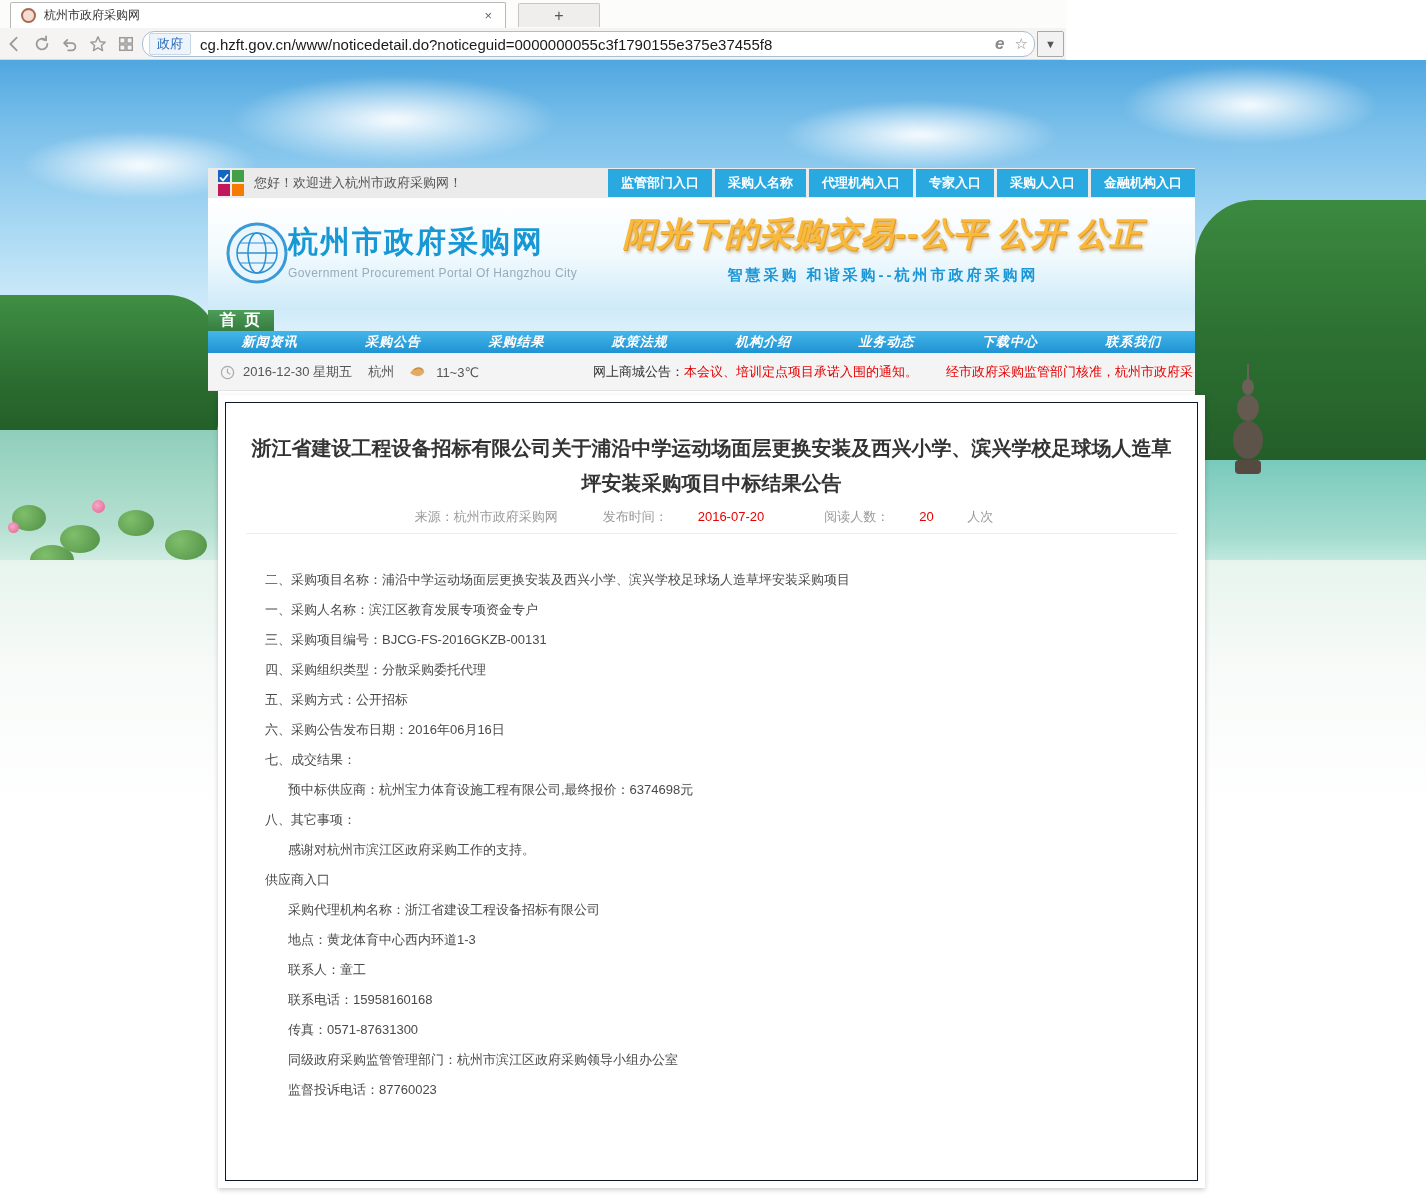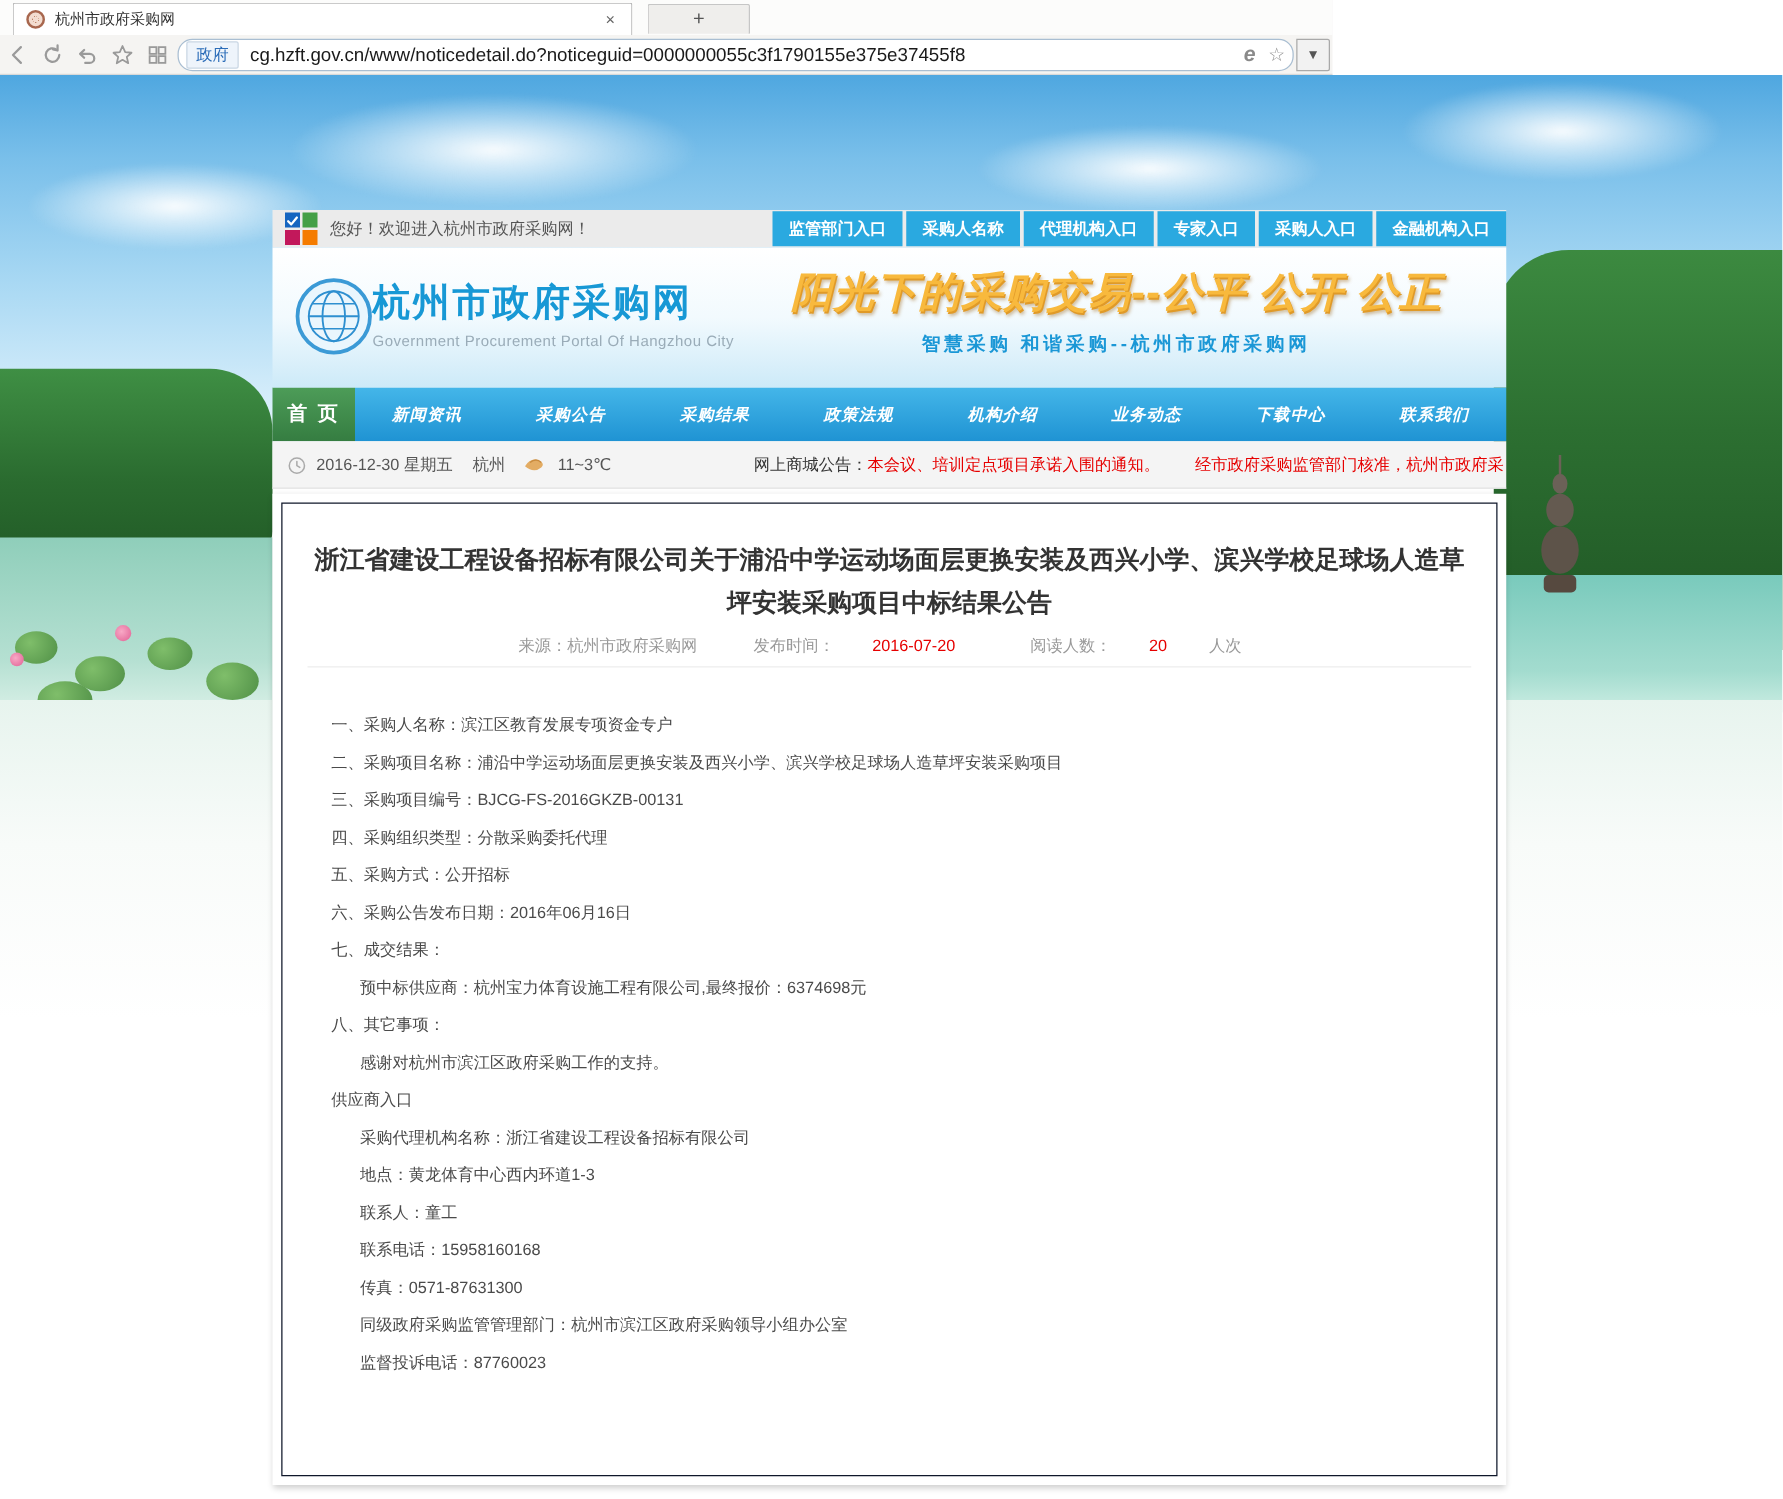--- a/index.html
+++ b/index.html
@@ -54,21 +54,21 @@
                 background:linear-gradient(180deg,#79cabc 0%,#a3dccf 70%,#cdeee4 100%); }
   .pond-left { position:absolute; left:0; top:370px; width:218px; height:140px;
                background:linear-gradient(180deg,#8fceba 0%,#b5e0d2 70%,#d9f0e7 100%); }
   .leaf { position:absolute; border-radius:50%; background:radial-gradient(circle at 35% 35%, #7fbe6a, #4f8f46); }
   .flower { position:absolute; border-radius:50%; background:radial-gradient(circle at 40% 40%, #f8a9c6, #e05f93); }
   .fade-bottom { position:absolute; left:0; top:500px; width:100%; height:639px;
                  background:linear-gradient(180deg,#e7f4ee 0%,#f8fbf9 18%,#ffffff 40%); }
   .pagoda { position:absolute; left:1228px; top:300px; }
 
   
-  .site { position:absolute; left:218px; top:168px; width:987px; }
+  .site { position:absolute; left:208px; top:168px; width:987px; }
 
   .welcome { height:30px; background:#ebebeb; display:flex; align-items:center; padding-left:10px; }
   .minilogo { width:26px; height:26px; display:grid; grid-template-columns:12px 12px; grid-template-rows:12px 12px; gap:2px; }
   .sq { width:12px; height:12px; }
   .sq1 { background:#1565c0; position:relative; }
   .sq2 { background:#43a047; }
   .sq3 { background:#c2185b; }
   .sq4 { background:#f57c00; }
   .welcome-text { margin-left:10px; font-size:13px; color:#555; flex:1 1 auto; }
   .entries { display:flex; gap:3px; height:28px; }
@@ -78,21 +78,21 @@
   .header { position:relative; height:112px;
             background:linear-gradient(180deg,#ffffff 0%,#f2fafe 50%,#cdeaf8 100%); }
   .seal { position:absolute; left:18px; top:24px; }
   .logo-title { position:absolute; left:80px; top:24px; font-size:30px; font-weight:bold; color:#1798d5; letter-spacing:2px; }
   .logo-sub { position:absolute; left:80px; top:68px; font-size:12px; color:#9aacb8; letter-spacing:.4px; }
   .slogan { position:absolute; right:12px; top:14px; width:600px; text-align:center; }
   .slogan-main { font-size:33px; font-weight:bold; font-style:italic; color:#f8b93d;
                  text-shadow:1px 1px 0 #e09a28, 2px 3px 3px rgba(150,95,15,.45); white-space:nowrap; letter-spacing:1px; }
   .slogan-sub { margin-top:9px; font-size:15px; font-weight:bold; color:#1a97d6; letter-spacing:3px; }
 
-  .nav { height:43px; display:flex; }
+  .nav { height:43px; display:flex;flex-direction:column; }
   .nav-home { width:66px; background:linear-gradient(180deg,#4d9c58 0%,#357d41 100%);
               color:#fff; font-size:16px; font-weight:bold; display:flex; align-items:center; justify-content:center; letter-spacing:2px; }
   .nav-rest { flex:1 1 auto; background:linear-gradient(180deg,#44b6e9 0%,#1f93d3 100%);
               display:flex; align-items:center; justify-content:space-around; }
   .nav-item { color:#fff; font-size:13px; font-weight:bold; letter-spacing:1px;font-style:italic; }
 
   .infobar { position:relative; height:38px; background:#f4f4f4; border-bottom:1px solid #e2e2e2; }
   .info-left { position:absolute; left:12px; top:0; height:38px; display:flex; align-items:center; font-size:13px; color:#555; }
   .info-date { margin-left:8px; }
   .info-city { margin-left:16px; }
@@ -276,22 +276,22 @@
 </div>
 
 <div class="panel">
   <div class="panel-inner">
     <div class="art-title">浙江省建设工程设备招标有限公司关于浦沿中学运动场面层更换安装及西兴小学、滨兴学校足球场人造草坪安装采购项目中标结果公告</div>
     <div class="art-meta">
       <span>来源：杭州市政府采购网</span><span><span>发布时间：</span><span class="red">2016-07-20</span></span><span><span>阅读人数：</span><span class="red">20</span> <span>人次</span></span>
     </div>
     <div class="divider"></div>
     <div class="art-body">
+      <div class="p lvl1">二、采购项目名称：浦沿中学运动场面层更换安装及西兴小学、滨兴学校足球场人造草坪安装采购项目</div>
       <div class="p lvl1">一、采购人名称：滨江区教育发展专项资金专户</div>
-      <div class="p lvl1">二、采购项目名称：浦沿中学运动场面层更换安装及西兴小学、滨兴学校足球场人造草坪安装采购项目</div>
       <div class="p lvl1">三、采购项目编号：BJCG-FS-2016GKZB-00131</div>
       <div class="p lvl1">四、采购组织类型：分散采购委托代理</div>
       <div class="p lvl1">五、采购方式：公开招标</div>
       <div class="p lvl1">六、采购公告发布日期：2016年06月16日</div>
       <div class="p lvl1">七、成交结果：</div>
       <div class="p lvl2">预中标供应商：杭州宝力体育设施工程有限公司,最终报价：6374698元</div>
       <div class="p lvl1">八、其它事项：</div>
       <div class="p lvl2">感谢对杭州市滨江区政府采购工作的支持。</div>
       <div class="p lvl1">供应商入口</div>
       <div class="p lvl2">采购代理机构名称：浙江省建设工程设备招标有限公司</div>

